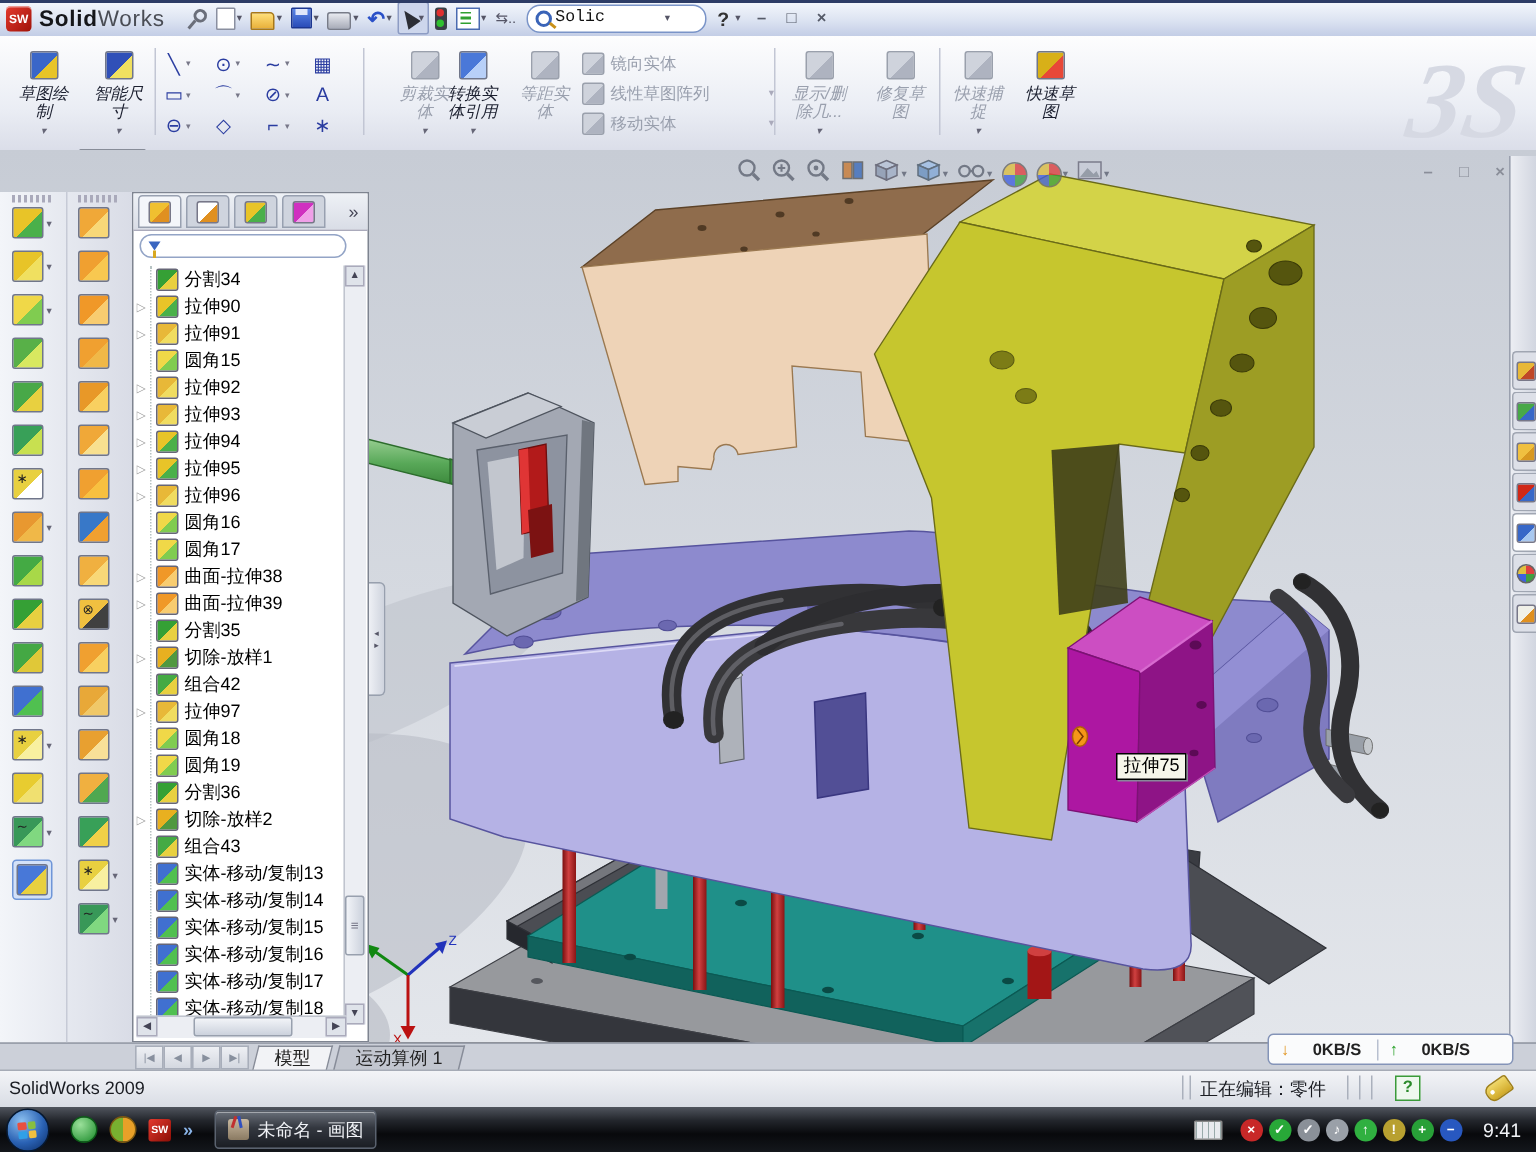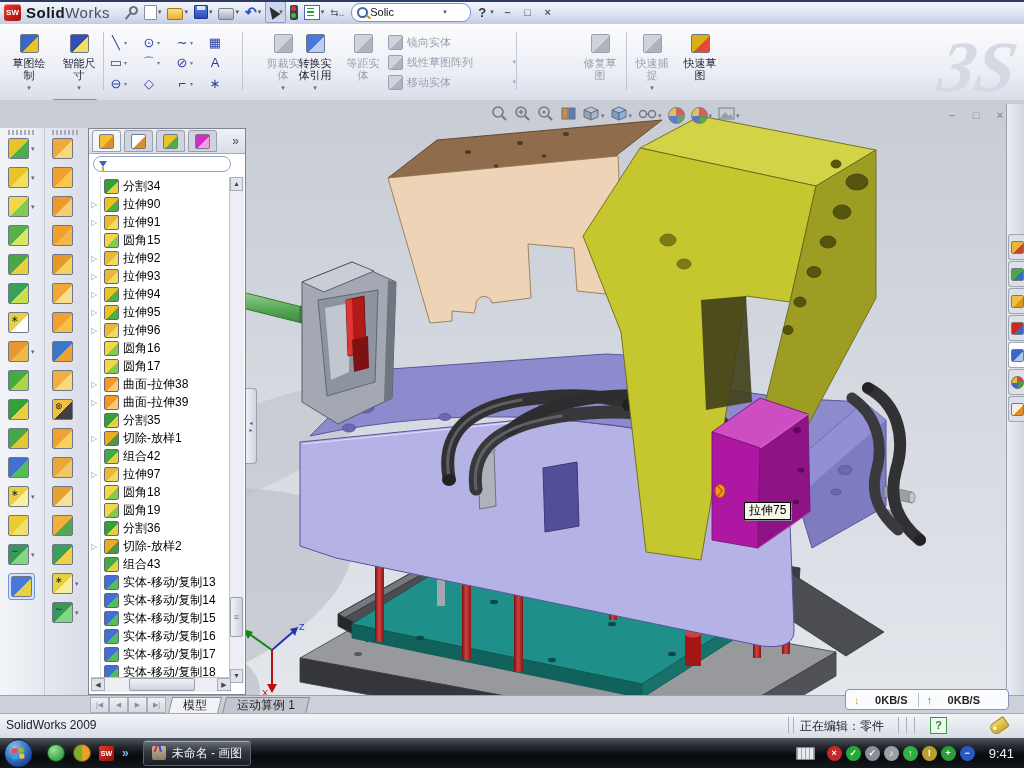--- a/index.html
+++ b/index.html
@@ -27,28 +27,28 @@
   .icon-traffic{width:8px;height:15px;background:#3a4048;border-radius:2px;display:flex;flex-direction:column;align-items:center;justify-content:space-evenly;}
   .icon-traffic i{width:5px;height:5px;border-radius:50%;display:block;}
   .icon-check{width:12px;height:13px;background:#fff;border:1px solid #4a6ab0;display:flex;flex-direction:column;justify-content:space-evenly;padding-left:2px;}
   .icon-check i{width:7px;height:1.5px;background:#30a030;display:block;}
   .icon-pin{width:5px;height:5px;border-radius:50%;border:2px solid #6a6e7a;position:relative;transform:rotate(40deg);margin-top:-3px;}
   .icon-pin:before{content:"";position:absolute;left:1px;top:7px;width:2px;height:7px;background:#6a6e7a;}
   .overflow-glyph{font-size:10px;color:#556;}
   .search-pill{display:flex;align-items:center;height:17px;width:108px;border:1px solid #7a94c8;border-radius:9px;background:#fff;margin:0 4px;padding:0 5px;}
   .mag{width:7px;height:7px;border:2px solid #3a64b8;border-radius:50%;position:relative;}
   .mag:before{content:"";position:absolute;left:7px;top:7px;width:5px;height:2px;background:#c89018;transform:rotate(40deg);}
-  .search-input{border:none;outline:none;width:70px;font-size:11px;color:#111;font-family:Liberation Sans, sans-serif;background:transparent;}
+  .search-input{border:none;outline:none;width:70px;font-size:11px;color:#111;font-family:Liberation Mono, monospace;background:transparent;}
   .help-q{font-size:13px;font-weight:bold;color:#333;padding:0 3px;}
   .winctl{display:flex;margin-left:4px;margin-right:4px;}
   .winctl-btn{width:20px;height:17px;display:flex;align-items:center;justify-content:center;font-size:11px;color:#555a68;font-weight:bold;}
   
   .toolbar{left:0;top:24px;width:1024px;height:76px;background:linear-gradient(#fdfdfe,#eaedf4 65%,#dbdee9);border-bottom:1px solid #a9aec0;overflow:hidden;}
   .watermark{right:8px;top:8px;font-size:72px;font-style:italic;font-weight:bold;color:#d6d9e3;font-family:"Liberation Serif",serif;transform:skewX(-10deg);line-height:70px;}
-  .tbtn{position:absolute;top:4px;height:68px;text-align:center;font-size:11px;line-height:12px;color:#1c2030;}
+  .tbtn{position:absolute;top:4px;height:68px;text-align:center;font-size:11px;line-height:12px;color:#1c2030;font-style:italic;}
   .tbtn .bigicon{height:26px;margin:2px auto 1px auto;display:flex;align-items:center;justify-content:center;}
   .tbtn .lbl{white-space:pre-wrap;}
   .tbtn .drop{font-size:7px;color:#667;margin-top:1px;}
   .tbtn.dis{color:#9aa0ae;}
   .chip{width:17px;height:17px;border:1px solid #70768a;border-radius:2px;display:inline-block;}
   .chip.gray{background:linear-gradient(135deg,#cfd3dc 55%,#aeb3c0 55%) !important;border-color:#9aa0ac;}
   .tsep{position:absolute;top:8px;width:1px;height:58px;background:#c2c6d4;}
   .sketchgrid{position:absolute;left:108px;top:8px;width:132px;height:62px;display:grid;grid-template-columns:repeat(4,1fr);grid-template-rows:repeat(3,1fr);}
   .sg-cell{display:flex;align-items:center;font-size:13px;color:#2a3ca0;}
   .sg-cell .g{width:16px;text-align:center;}
@@ -324,20 +324,28 @@
 体引用</div>
         <div class="drop">▾</div>
       </div>
       <div class="tbtn dis" style="left: 342px; width: 42px;">
         <div class="bigicon">
           <div class="chip gray"></div>
         </div>
         <div class="lbl">等距实
 体</div>
       </div>
+      <div class="tbtn dis" style="left: 520px; width: 52px;">
+        <div class="bigicon">
+          <div class="chip gray"></div>
+        </div>
+        <div class="lbl">显示/删
+除几...</div>
+        <div class="drop">▾</div>
+      </div>
       <div class="tbtn dis" style="left: 578px; width: 44px;">
         <div class="bigicon">
           <div class="chip gray"></div>
         </div>
         <div class="lbl">修复草
 图</div>
       </div>
       <div class="tbtn dis" style="left: 630px; width: 44px;">
         <div class="bigicon">
           <div class="chip gray"></div>

